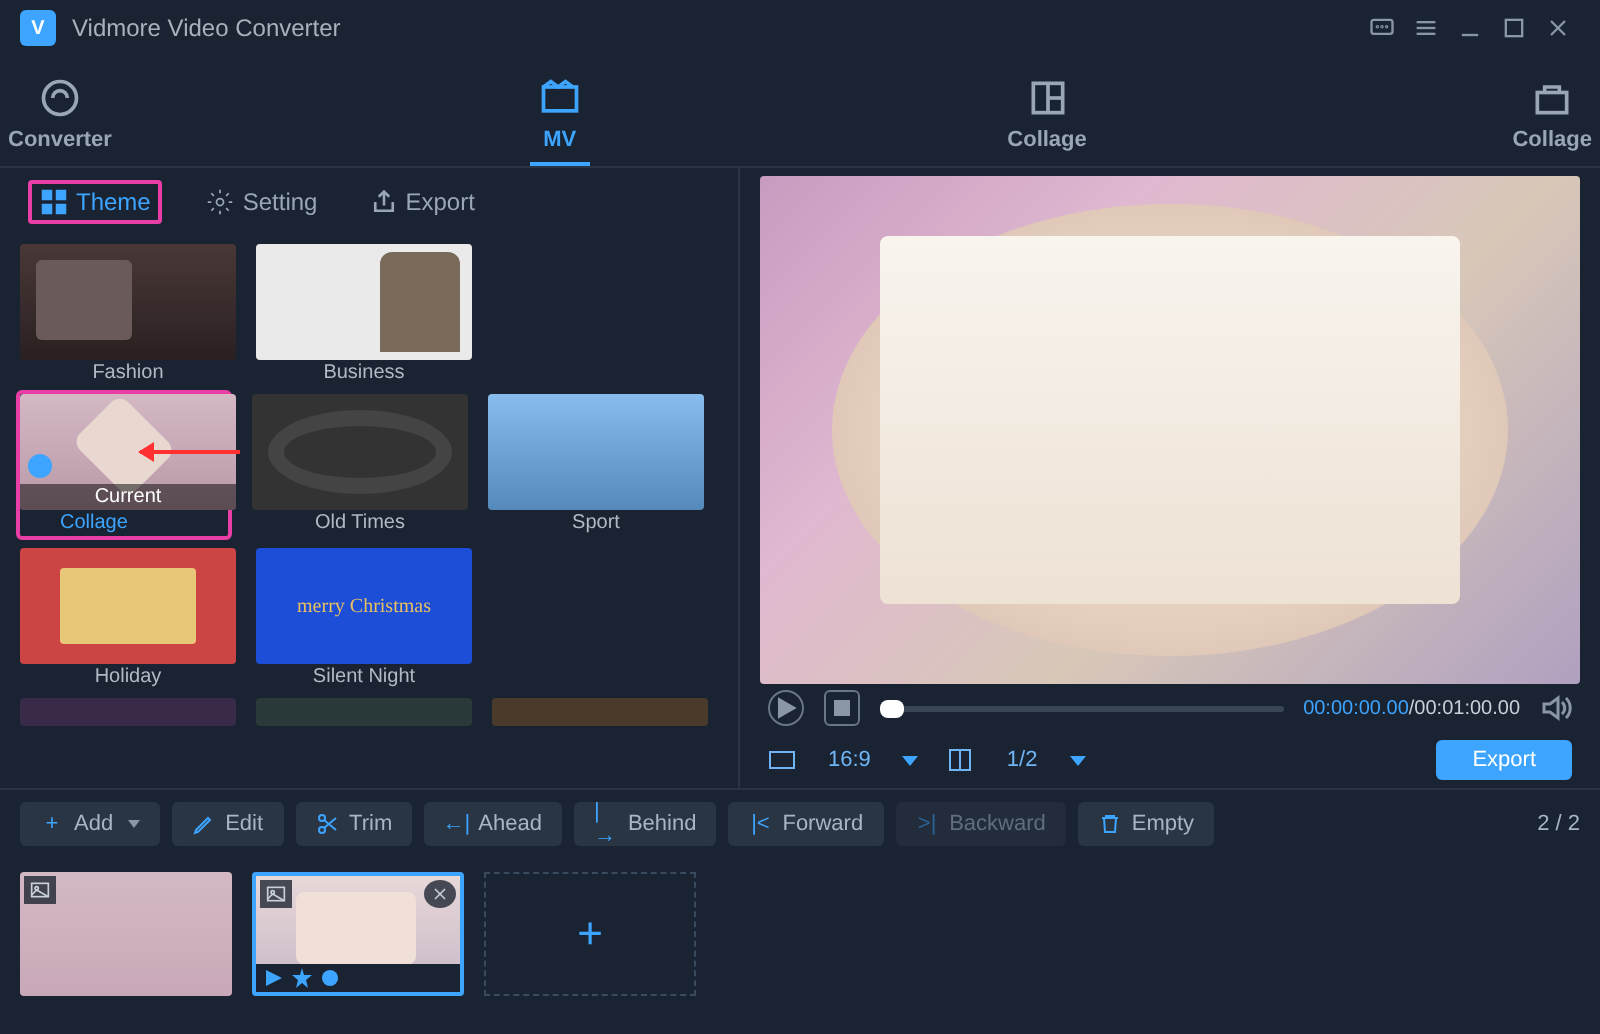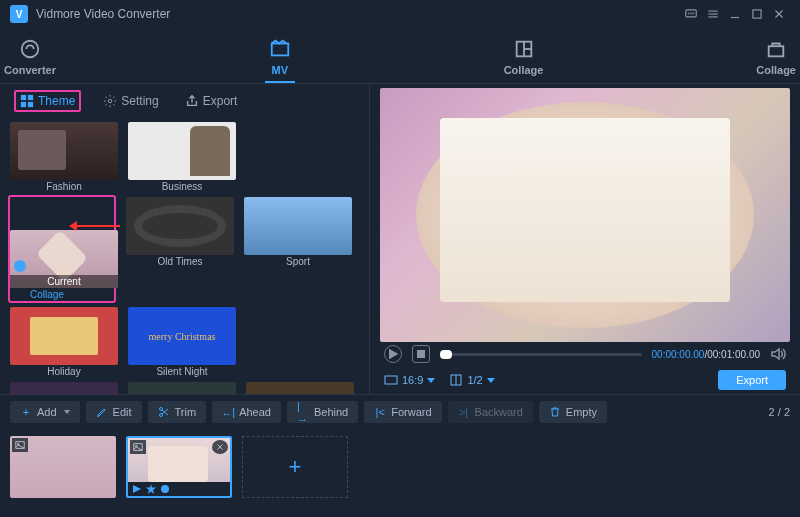--- a/index.html
+++ b/index.html
@@ -50,21 +50,21 @@
   .playbar { height: 24px; display: flex; align-items: center; gap: 10px; padding: 0 4px; }
   .pbtn { width:18px; height:18px; border:1px solid #6a7585; border-radius:50%; display:flex;align-items:center;justify-content:center;color:#8a95a5;cursor:pointer;}
   .pbtn.sq { border-radius:3px;}
   .seek { flex:1; height:3px; background:#3a4555; border-radius:2px; position:relative;}
   .seek::before { content:""; position:absolute; left:0; width:6%; top:-3px; height:9px; background:#fff; border-radius:4px;}
   .time { font-size:10px; }
   .time .cur { color:#3da5ff; }
   .volicon { width:16px;height:16px;color:#8a95a5;}
 
   .optbar { height: 28px; display: flex; align-items: center; gap: 14px; padding: 0 4px; }
-  .opt { display:flex; align-items:center; gap:4px; color:#6fb5f5; font-size:11px; cursor:pointer;}
+  .opt { display:flex; align-items:center; gap:16px; color:#6fb5f5; font-size:11px; cursor:pointer;}
   .opt .oicon { width:14px;height:14px;}
   .opt .tri { width:0;height:0;border-left:4px solid transparent;border-right:4px solid transparent;border-top:5px solid #3da5ff;}
   .exportbtn { margin-left:auto; background:#3da5ff; color:#fff; padding:4px 18px; border-radius:3px; font-size:11px; cursor:pointer;}
 
   
   .toolbar { height: 34px; display:flex; align-items:center; gap:6px; padding:0 10px; border-top:1px solid #2a3442;}
   .tbtn { display:flex; align-items:center; gap:5px; background:#2a3544; padding:5px 10px; border-radius:3px; color:#a8b5c5; font-size:11px; cursor:pointer;}
   .tbtn .ticon { width:12px; height:12px; color:#3da5ff; display:flex;align-items:center;justify-content:center;}
   .tbtn .tri2 { width:0;height:0;border-left:3px solid transparent;border-right:3px solid transparent;border-top:4px solid #8a95a5;margin-left:2px;}
   .tbtn.disabled { opacity:0.5; }
@@ -81,21 +81,21 @@
   .clip .strip { position:absolute; bottom:0; left:0; right:0; height:14px; background:#1a2332; display:flex; align-items:center; gap:4px; padding:0 4px;}
   .clip .strip .sicon { width:10px;height:10px;color:#3da5ff;}
   .addclip { width:106px; height:62px; border:1px dashed #3a4a5e; display:flex;align-items:center;justify-content:center;color:#3da5ff;font-size:22px;cursor:pointer;}
 
   
   .th-fashion { background: linear-gradient(#4a3838,#2a2020); }
   .th-fashion::after{content:"";position:absolute;left:8px;top:8px;width:48px;height:40px;background:#6a5a5a;border-radius:3px;}
   .th-travel { background: linear-gradient(#ffcc66 0%,#ff9933 60%,#663300 100%); }
   .th-business { background: #eaeaea; }
   .th-business::after{content:"";position:absolute;right:6px;top:4px;width:40px;height:50px;background:#7a6a5a;border-radius:6px 6px 0 0;}
-  .th-current { background: linear-gradient(#d4b8c4,#b898a8); margin-top: 33px; }
+  .th-current { background: linear-gradient(#d4b8c4,#b898a8); }
   .th-current::before{content:"";position:absolute;left:30%;top:15%;width:40px;height:34px;background:#e8d8d0;transform:rotate(45deg);border-radius:6px;}
   .th-old { background:#333; }
   .th-old::after{content:"";position:absolute;inset:8px;border:8px solid #444;border-radius:50%;}
   .th-sport { background: linear-gradient(#88bbee,#5588bb); }
   .th-christ { background:#5a1a1a; }
   .th-christ::after{content:"";position:absolute;left:6px;bottom:4px;width:30px;height:38px;background:#cc3333;border-radius:16px 16px 8px 8px;}
   .th-holiday { background:#cc4444; }
   .th-holiday::after{content:"";position:absolute;inset:10px 20px;background:#e8c878;border-radius:2px;}
   .th-silent { background:#1d4ed8; color:#e8c060; font-family:cursive; display:flex;align-items:center;justify-content:center;font-size:10px;}
   .th-clip1 { background: linear-gradient(#d4b8c4,#c8a8b8); }

